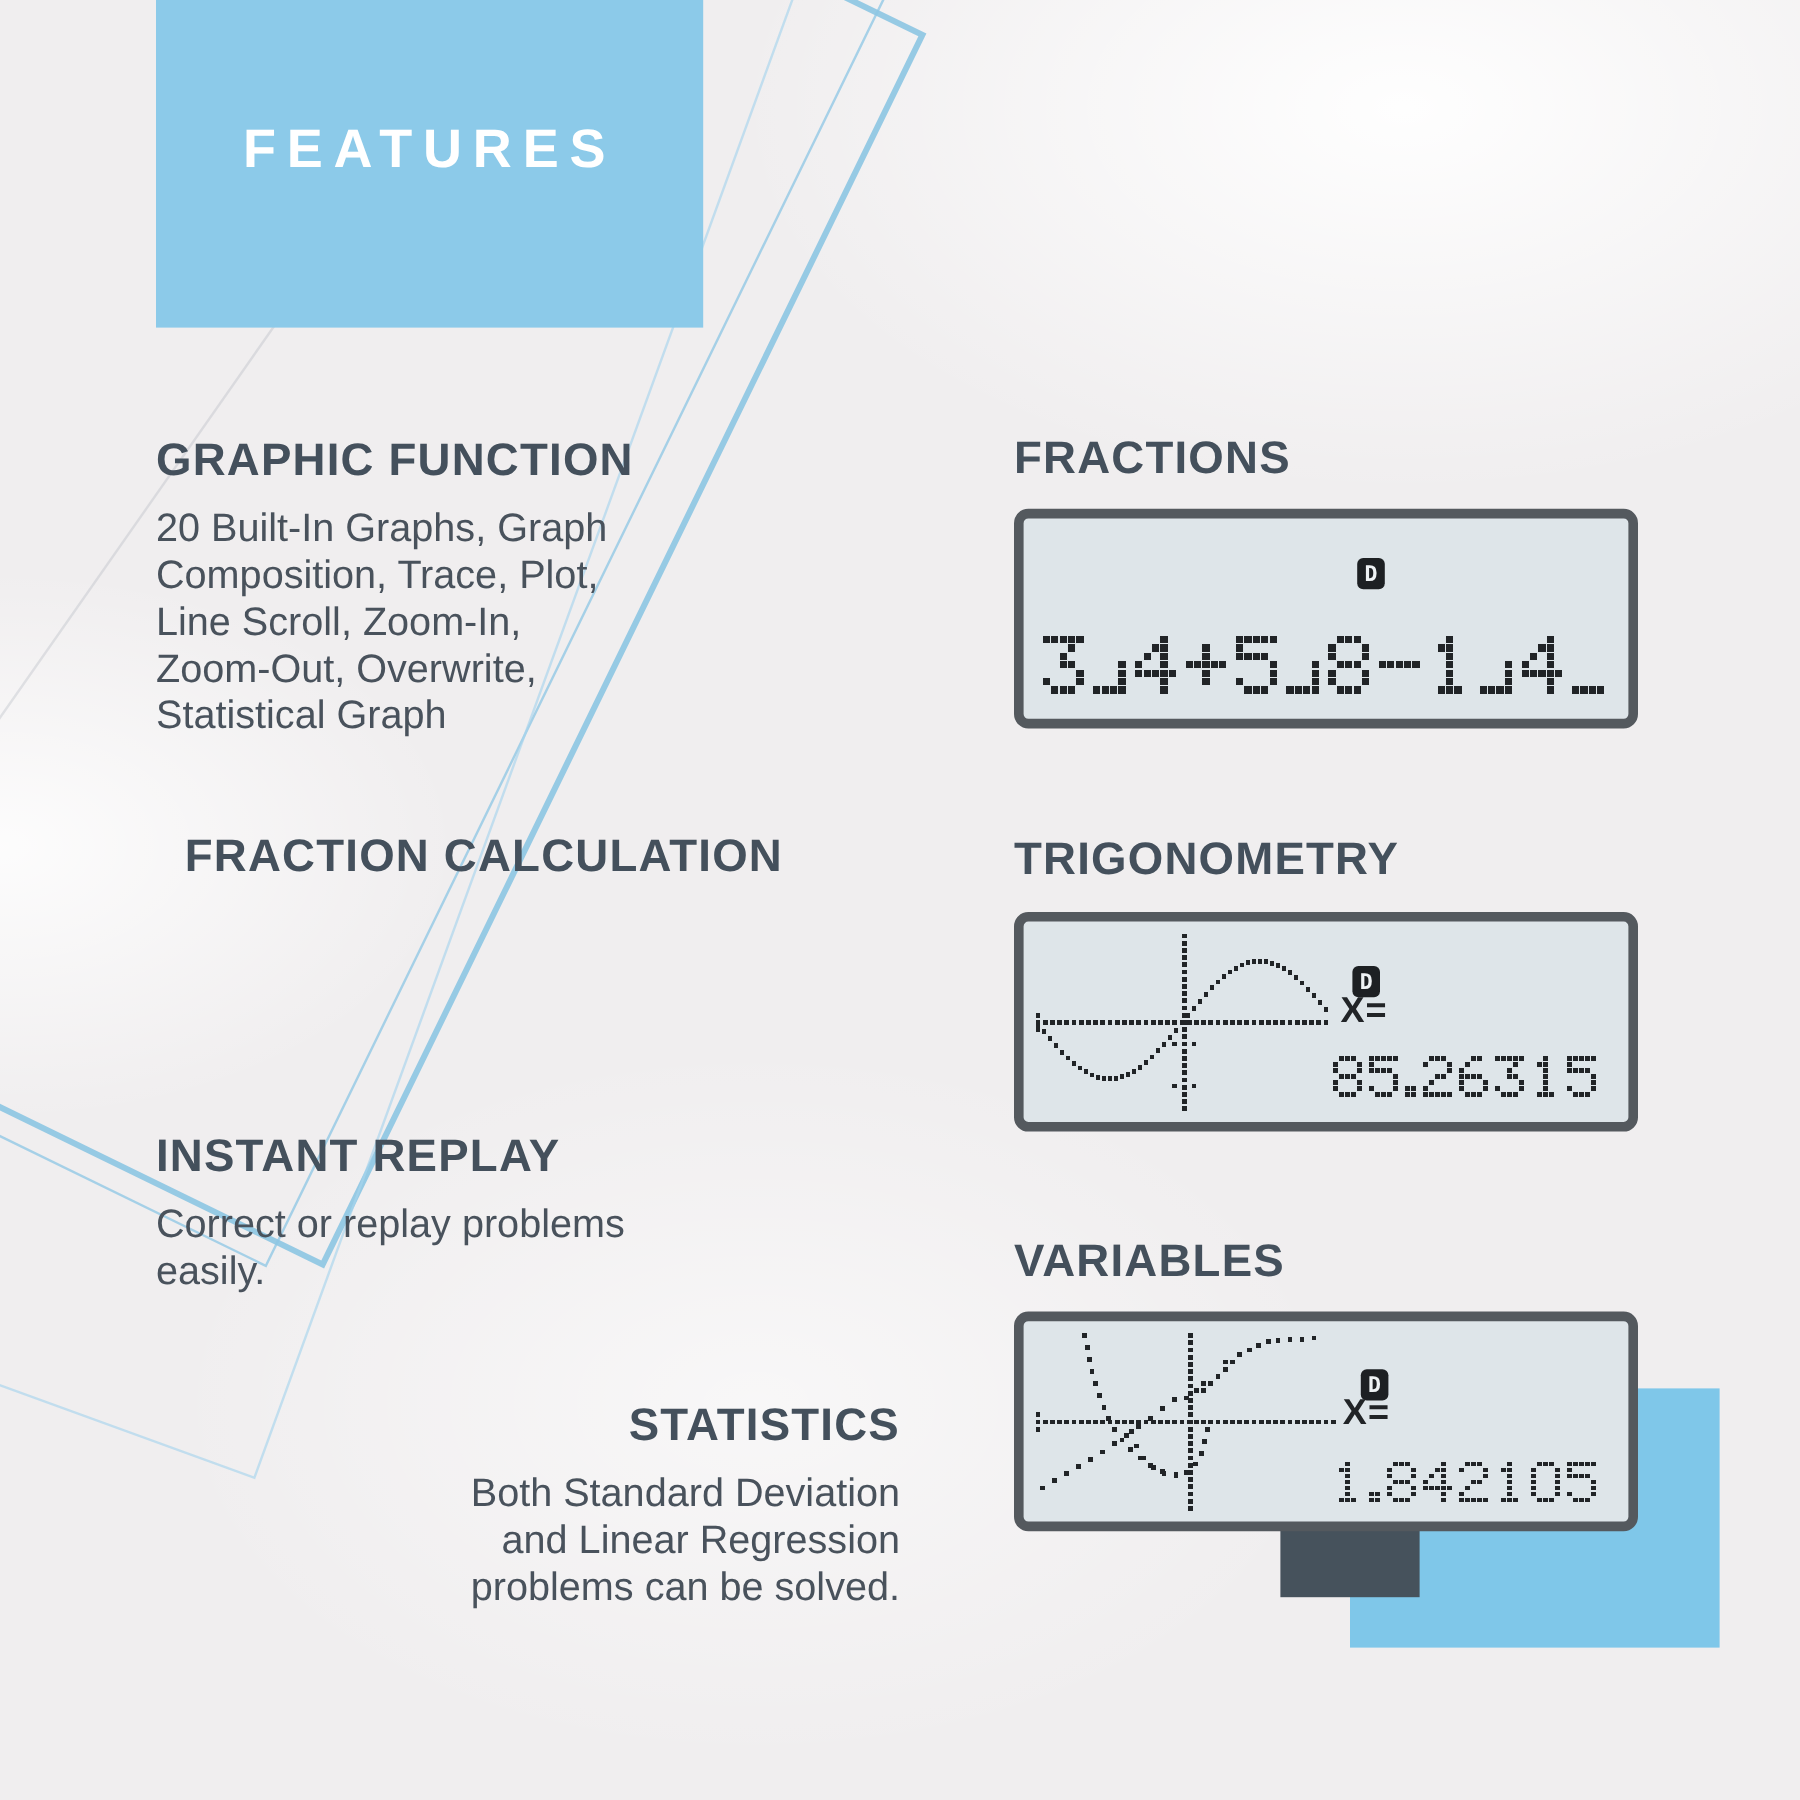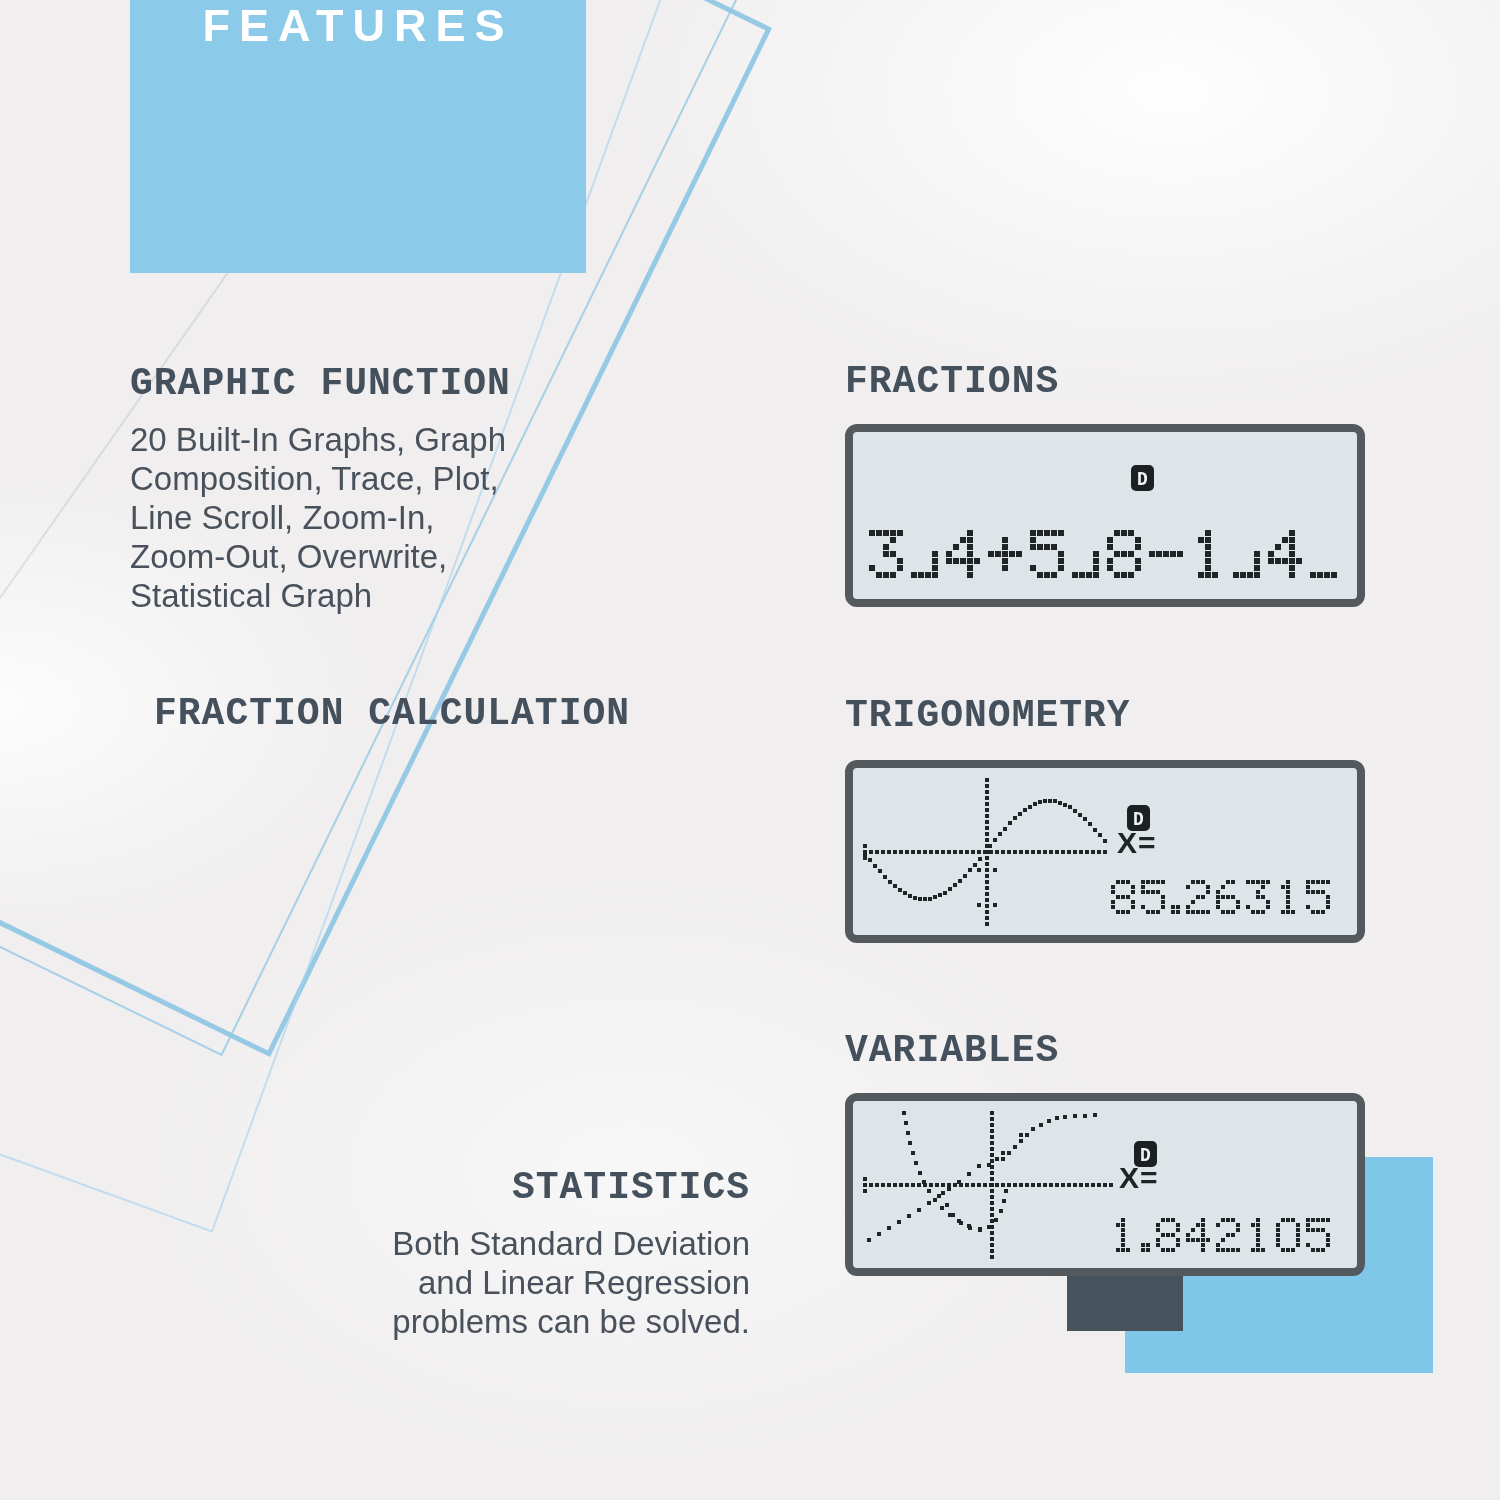--- a/index.html
+++ b/index.html
@@ -14,27 +14,27 @@
   }
   
   .deco{position:absolute;pointer-events:none;border-style:solid;z-index:1;}
   #deco1{left:-738px;top:28px;width:1500px;height:1135px;border-width:5px;border-color:rgba(140,197,226,.9);transform:rotate(26deg);transform-origin:top right;}
   #deco4{left:-763px;top:-8px;width:1500px;height:1180px;border-width:2px;border-color:rgba(140,198,228,.75);transform:rotate(26deg);transform-origin:top right;}
   #deco2{left:-842px;top:-2px;width:1500px;height:1310px;border-width:2px;border-color:rgba(168,212,236,.65);transform:rotate(20deg);transform-origin:top right;}
   #deco3{left:-1028px;top:-80px;width:1500px;height:1500px;border-width:2px;border-color:rgba(160,168,180,.28);transform:rotate(35deg);transform-origin:top right;}
 
   .banner{
     position:absolute;left:130px;top:0;width:456px;height:273px;z-index:6;
-    display:flex;justify-content:center;align-items:flex-start;padding-bottom:26px;box-sizing:border-box;
+    display:flex;justify-content:center;align-items:center;padding-bottom:26px;box-sizing:border-box;
   }
   .banner span{color:#ffffff;font-size:45px;font-weight:bold;letter-spacing:9px;}
 
   .feature{position:absolute;left:130px;width:620px;z-index:3;}
   .feature h2,.screen-title{
-    margin:0;font-size:38px;font-weight:bold;color:#44505c;letter-spacing:1px;line-height:44px;font-family:Liberation Mono, monospace;
+    margin:0;font-size:38px;font-weight:bold;color:#44505c;letter-spacing:1px;line-height:44px;
   }
   .feature h2{margin-bottom:14px;}
   .feature p{
     margin:0;font-size:33px;line-height:39px;color:#49525c;white-space:pre-line;
   }
   #feat1{top:362px;} #feat2{top:692px;margin-left:24px;} #feat3{top:942px;} #feat4{top:1166px;text-align:right;}
 
   .screen-title{position:absolute;left:845px;z-index:3;}
   #st1{top:360px;} #st2{top:694px;} #st3{top:1029px;}
 
@@ -81,20 +81,25 @@
   <section class="feature" id="feat1">
     <h2>GRAPHIC FUNCTION</h2>
     <p>20 Built-In Graphs, Graph
 Composition, Trace, Plot,
 Line Scroll, Zoom-In,
 Zoom-Out, Overwrite,
 Statistical Graph</p>
   </section>
   <section class="feature" id="feat2">
     <h2>FRACTION CALCULATION</h2>
+  </section>
+  <section class="feature" id="feat3">
+    <h2>INSTANT REPLAY</h2>
+    <p>Correct or replay problems
+easily.</p>
   </section>
   <section class="feature" id="feat4">
     <h2>STATISTICS</h2>
     <p>Both Standard Deviation
 and Linear Regression
 problems can be solved.</p>
   </section>
 
   <h2 class="screen-title" id="st1">FRACTIONS</h2>
   <div class="lcd" id="lcd1" style="background: rgb(222, 229, 233); border-color: rgb(84, 89, 94);">

